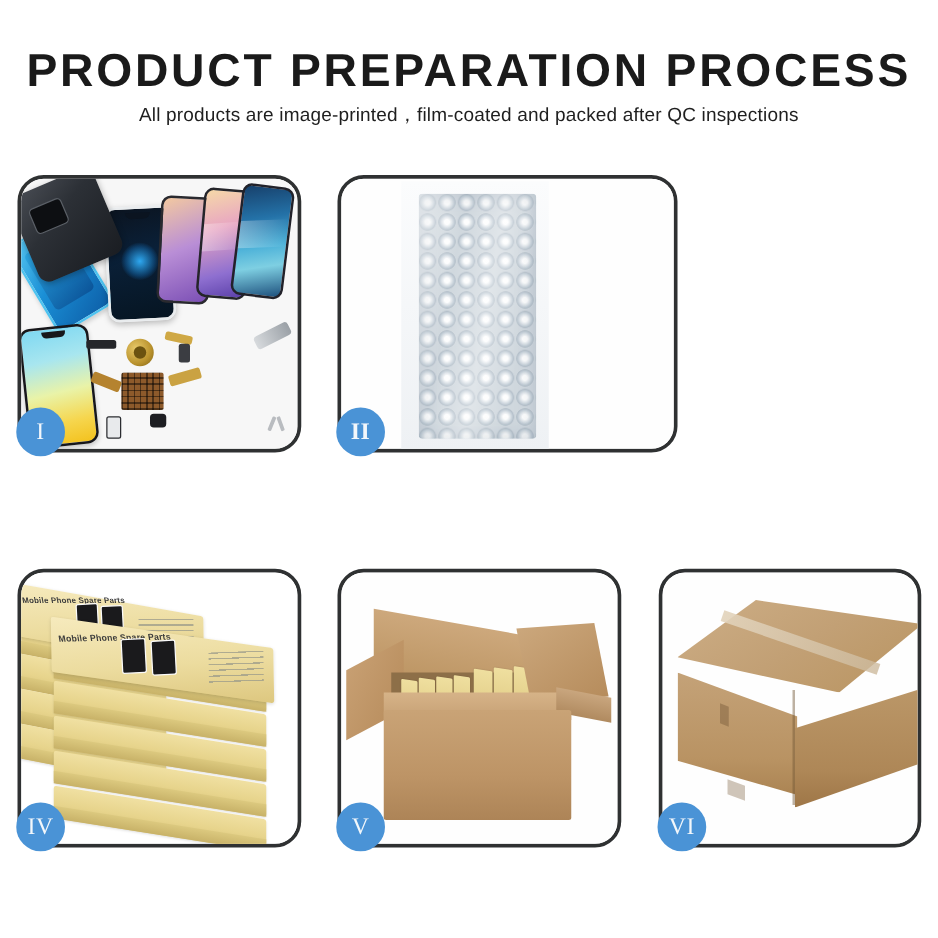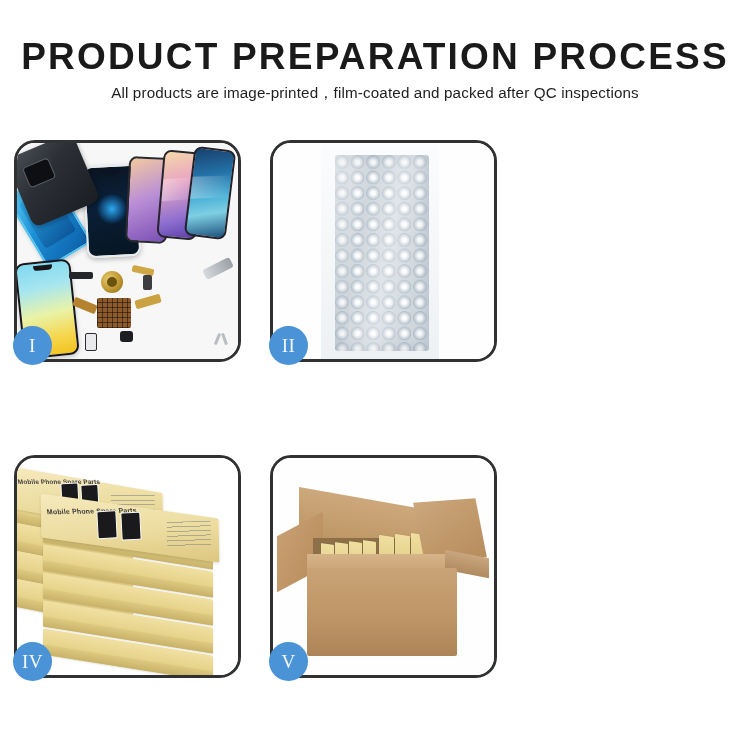--- a/index.html
+++ b/index.html
@@ -332,21 +332,21 @@
       <div class="speaker"></div>
       <div class="battery"></div>
       <div class="cam"></div>
       <div class="cam2"></div>
       <div class="screws"></div>
       <div class="tool"></div>
     </div>
     <div class="badge">I</div>
   </div>
 
-  <div class="panel" style="left:270px;top:140px;width:227px;height:222px;">
+  <div class="panel" style="left:270px;top:140px;width:272px;height:222px;font-weight:bold;">
     <div class="panel-inner">
       <div class="p3bg"></div>
       <div class="bw-wrap"></div>
       <div class="bw"></div>
       <div class="bw-sheen"></div>
     </div>
     <div class="badge">II</div>
   </div>
 
 
@@ -417,14 +417,27 @@
       <div class="ybar" style="left:154px;top:75px;width:15px;height:50px;transform:skewY(9deg);"></div>
 
       <div class="c5-flapR"></div>
       <div class="c5-top"></div>
       <div class="c5-rflap"></div>
       <div class="c5-body"></div>
     </div>
     <div class="badge">V</div>
   </div>
 
+  <div class="panel" style="left:527px;top:455px;width:210px;height:223px;">
+    <div class="panel-inner">
+      <div class="p6bg"></div>
+      <div class="c6-top"></div>
+      <div class="c6-tape"></div>
+      <div class="c6-left"></div>
+      <div class="c6-right"></div>
+      <div class="c6-edge"></div>
+      <div class="c6-seam"></div>
+      <div class="c6-seam2"></div>
+    </div>
+    <div class="badge">VI</div>
+  </div>
 
 </div>
 
 </body></html>

